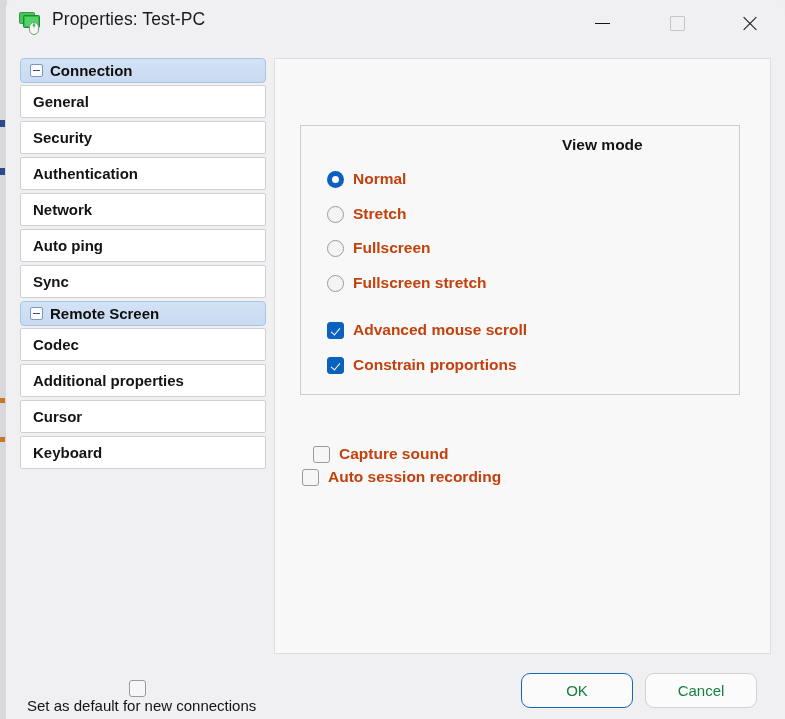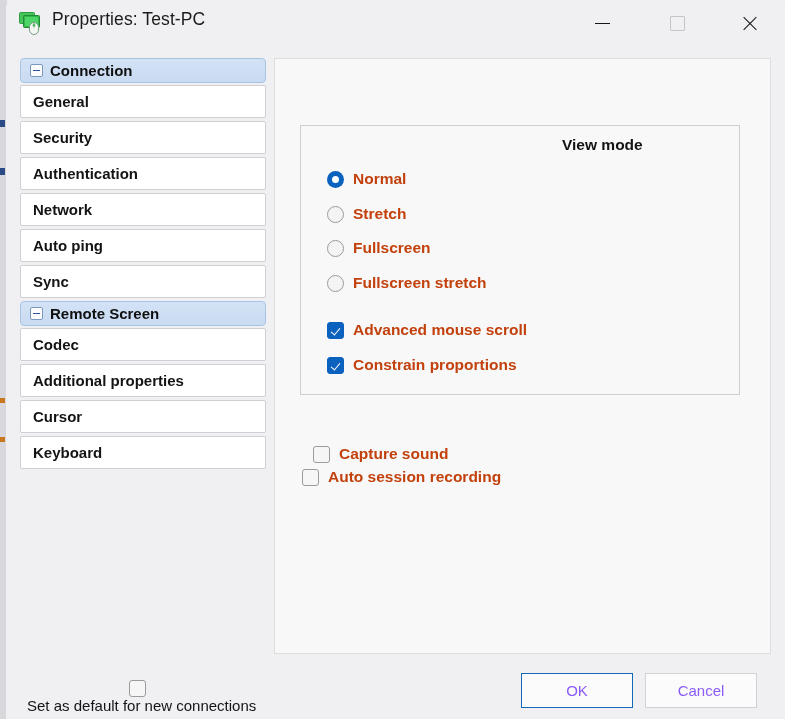--- a/index.html
+++ b/index.html
@@ -296,23 +296,23 @@
     margin-left: 8px;
     white-space: nowrap;
   }
   .footer-btn {
     position: absolute;
     top: 12px;
     height: 35px;
     box-sizing: border-box;
     background: #fbfbfb;
     border: 1px solid #d2d2d6;
-    border-radius: 0;
+    border-radius: 9px;
     font-size: 15px;
-    color: #8b5cf6;
+    color: #15803d;
     display: flex;
     align-items: center;
     justify-content: center;
     cursor: pointer;
     font-family: "Liberation Sans", sans-serif;
   }
   #btn-ok {
     left: 515px;
     width: 112px;
     border: 1.6px solid #1368ba;

